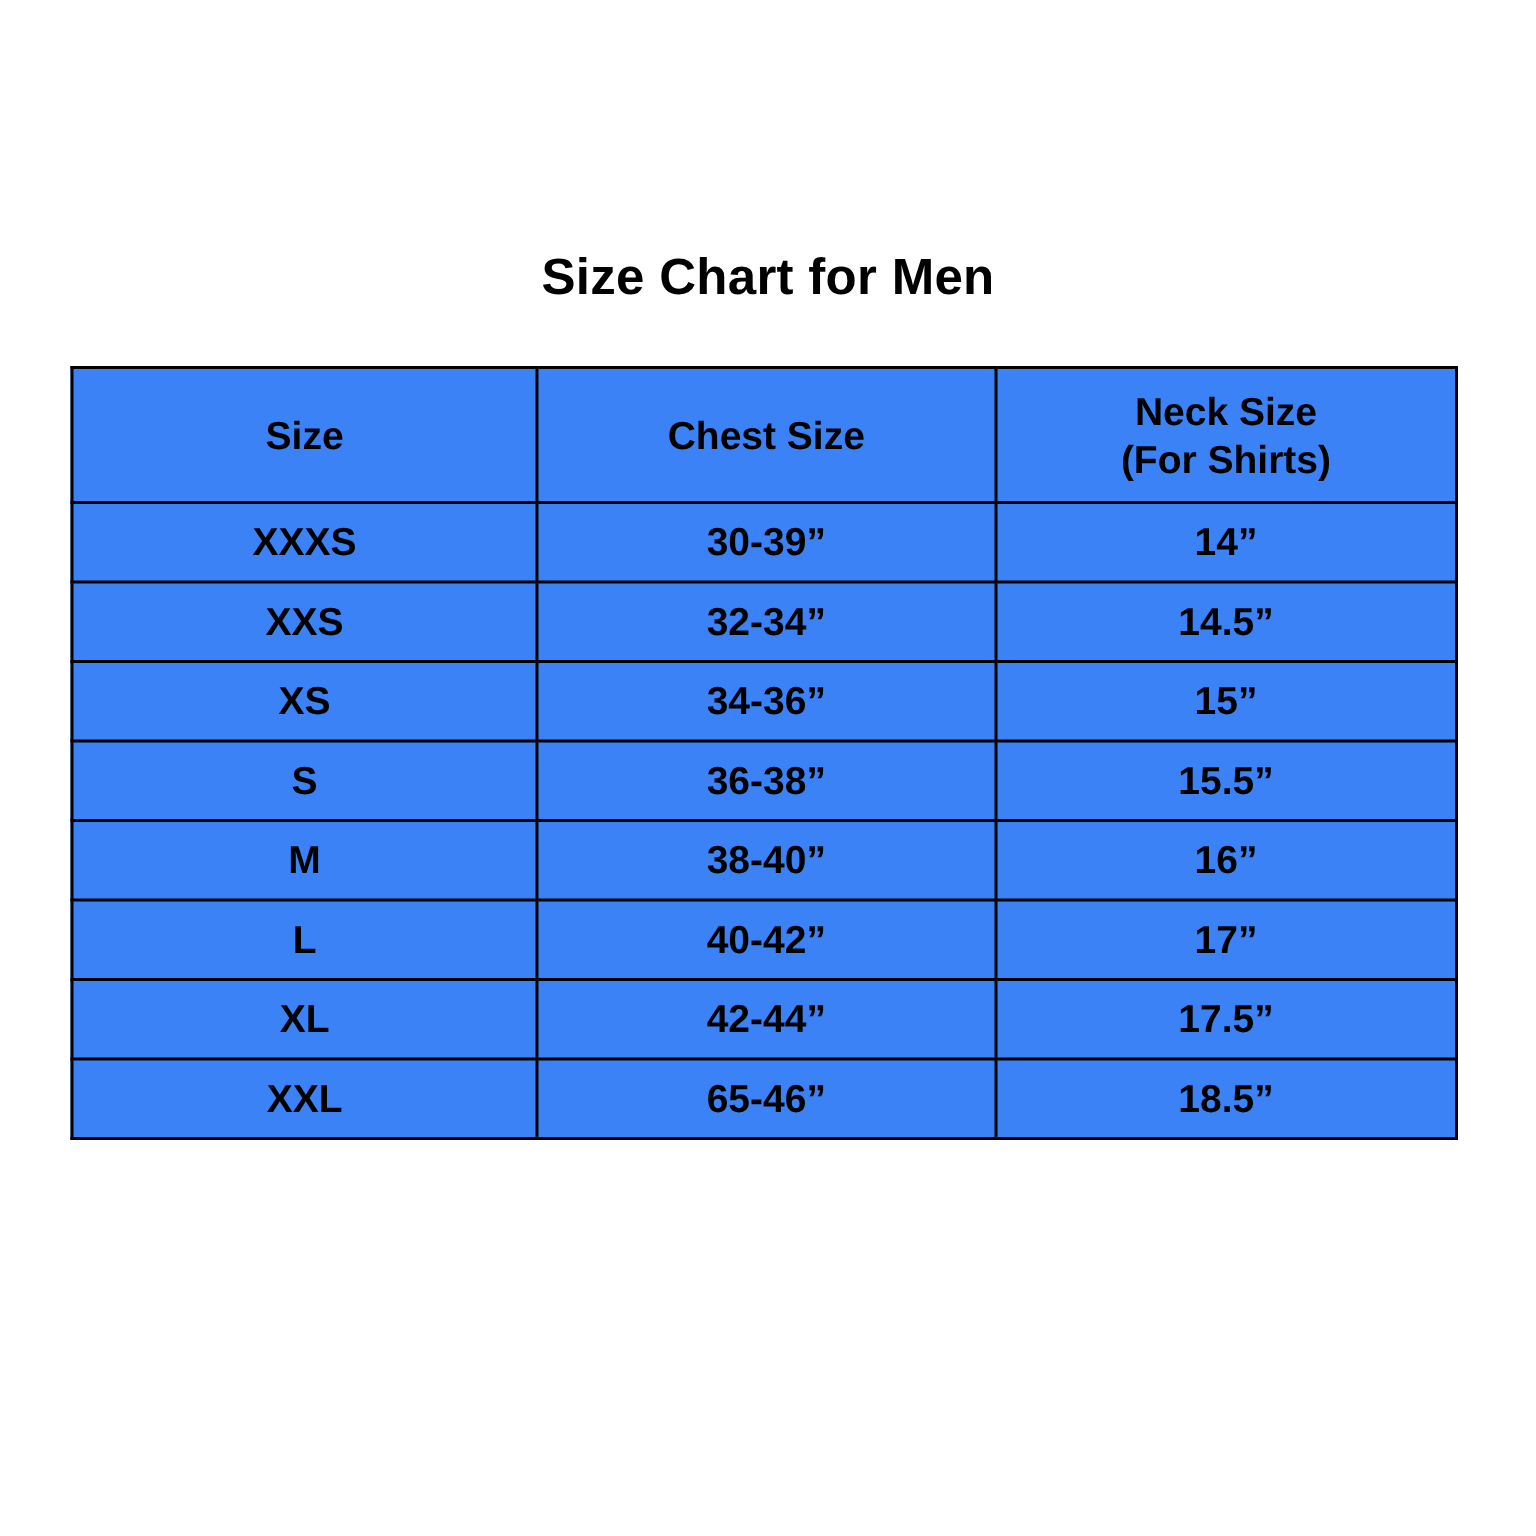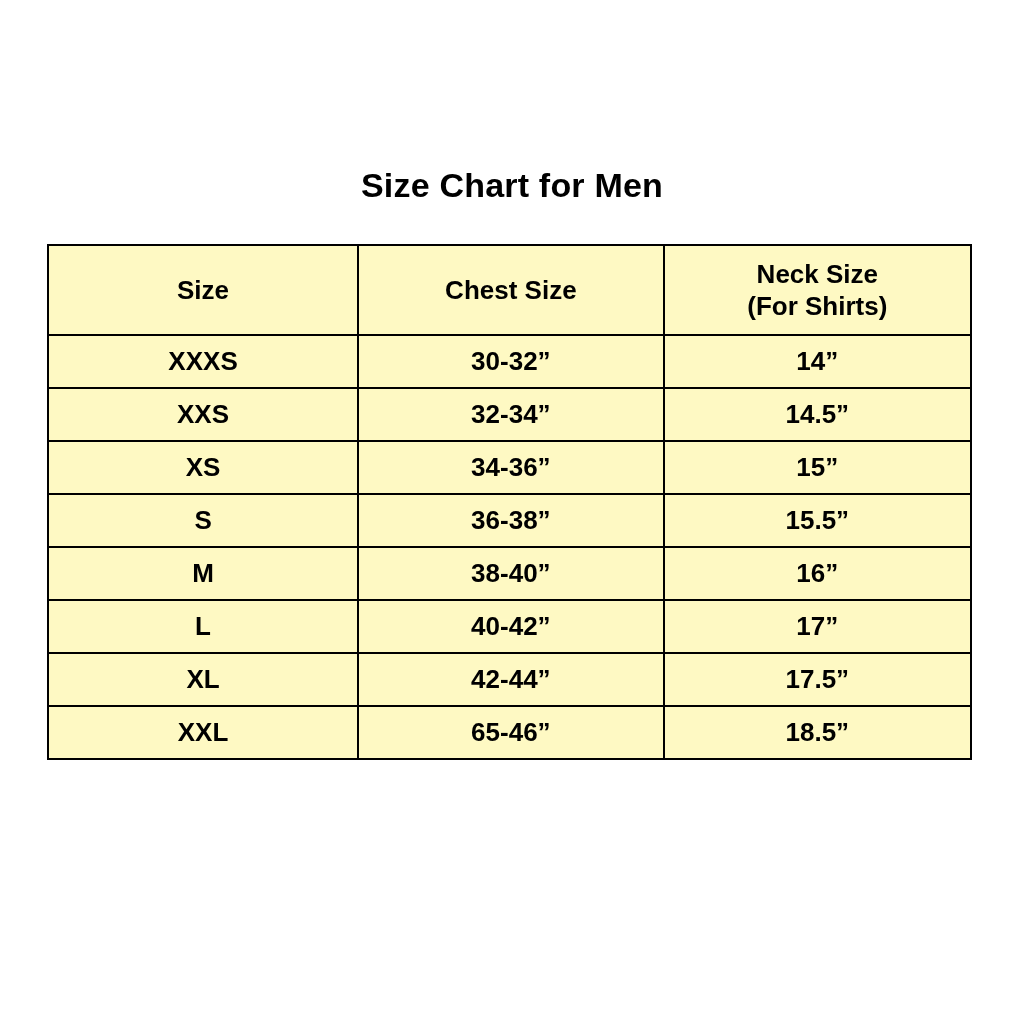--- a/index.html
+++ b/index.html
@@ -27,21 +27,21 @@
     font-weight: bold;
     letter-spacing: 0.2px;
   }
   table.size-table {
     position: absolute;
     left: 47px;
     top: 244px;
     width: 925px;
     border-collapse: collapse;
     table-layout: fixed;
-    background: #fef9c3;
+    background: #3b82f6;
   }
   .size-table th,
   .size-table td {
     border: 2px solid #000000;
     text-align: center;
     vertical-align: middle;
     font-weight: bold;
     padding: 0;
   }
   .size-table th {
@@ -70,21 +70,21 @@
       <tr>
         <th class="col-size">Size</th>
         <th class="col-chest">Chest Size</th>
         <th class="col-neck">Neck Size
 (For Shirts)</th>
       </tr>
     </thead>
     <tbody>
       <tr>
         <td>XXXS</td>
-        <td>30-32”</td>
+        <td>30-39”</td>
         <td>14”</td>
       </tr>
       <tr>
         <td>XXS</td>
         <td>32-34”</td>
         <td>14.5”</td>
       </tr>
       <tr>
         <td>XS</td>
         <td>34-36”</td>

